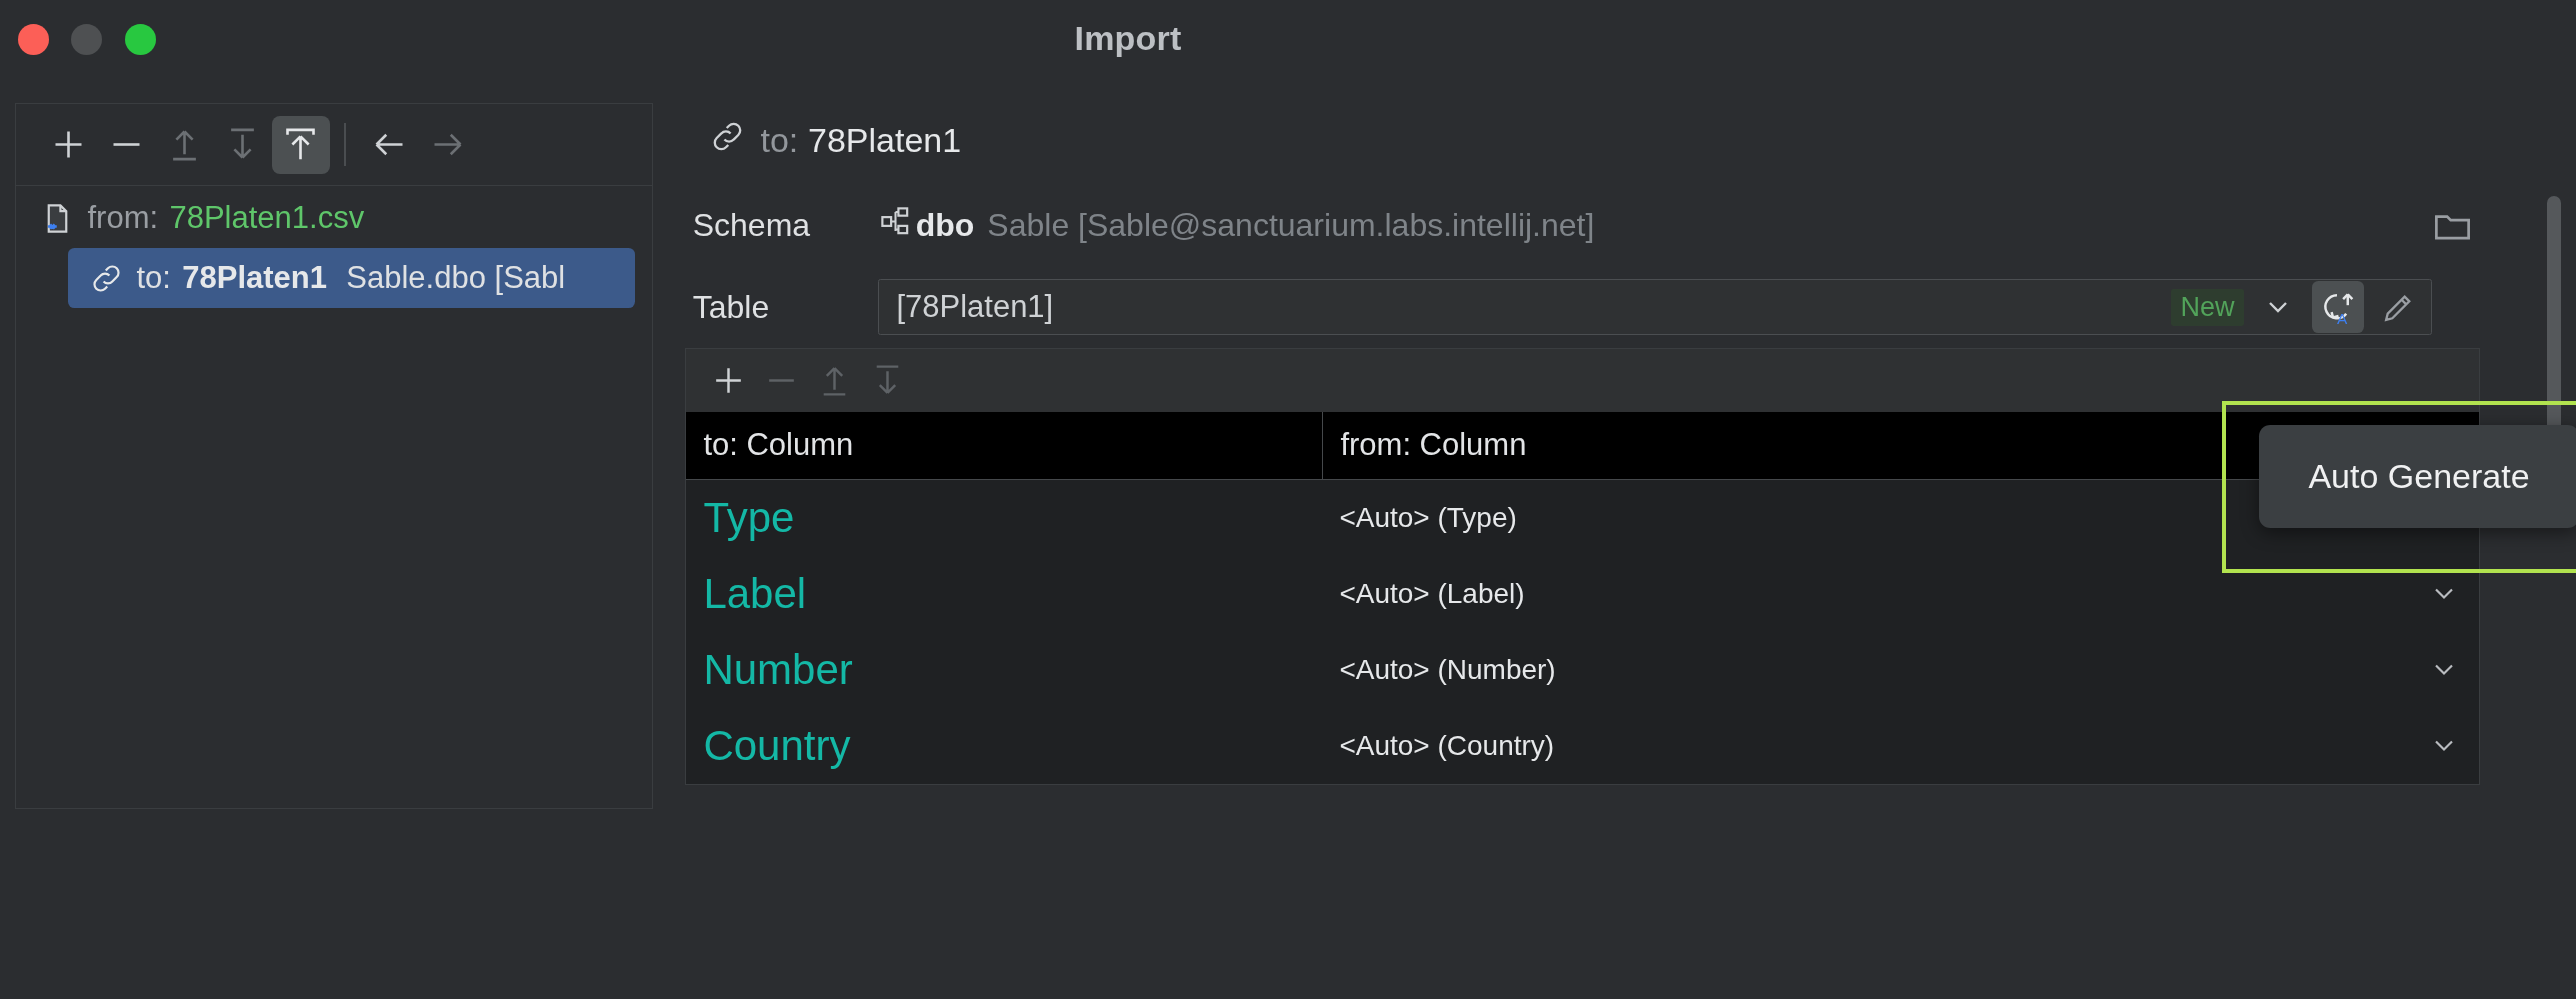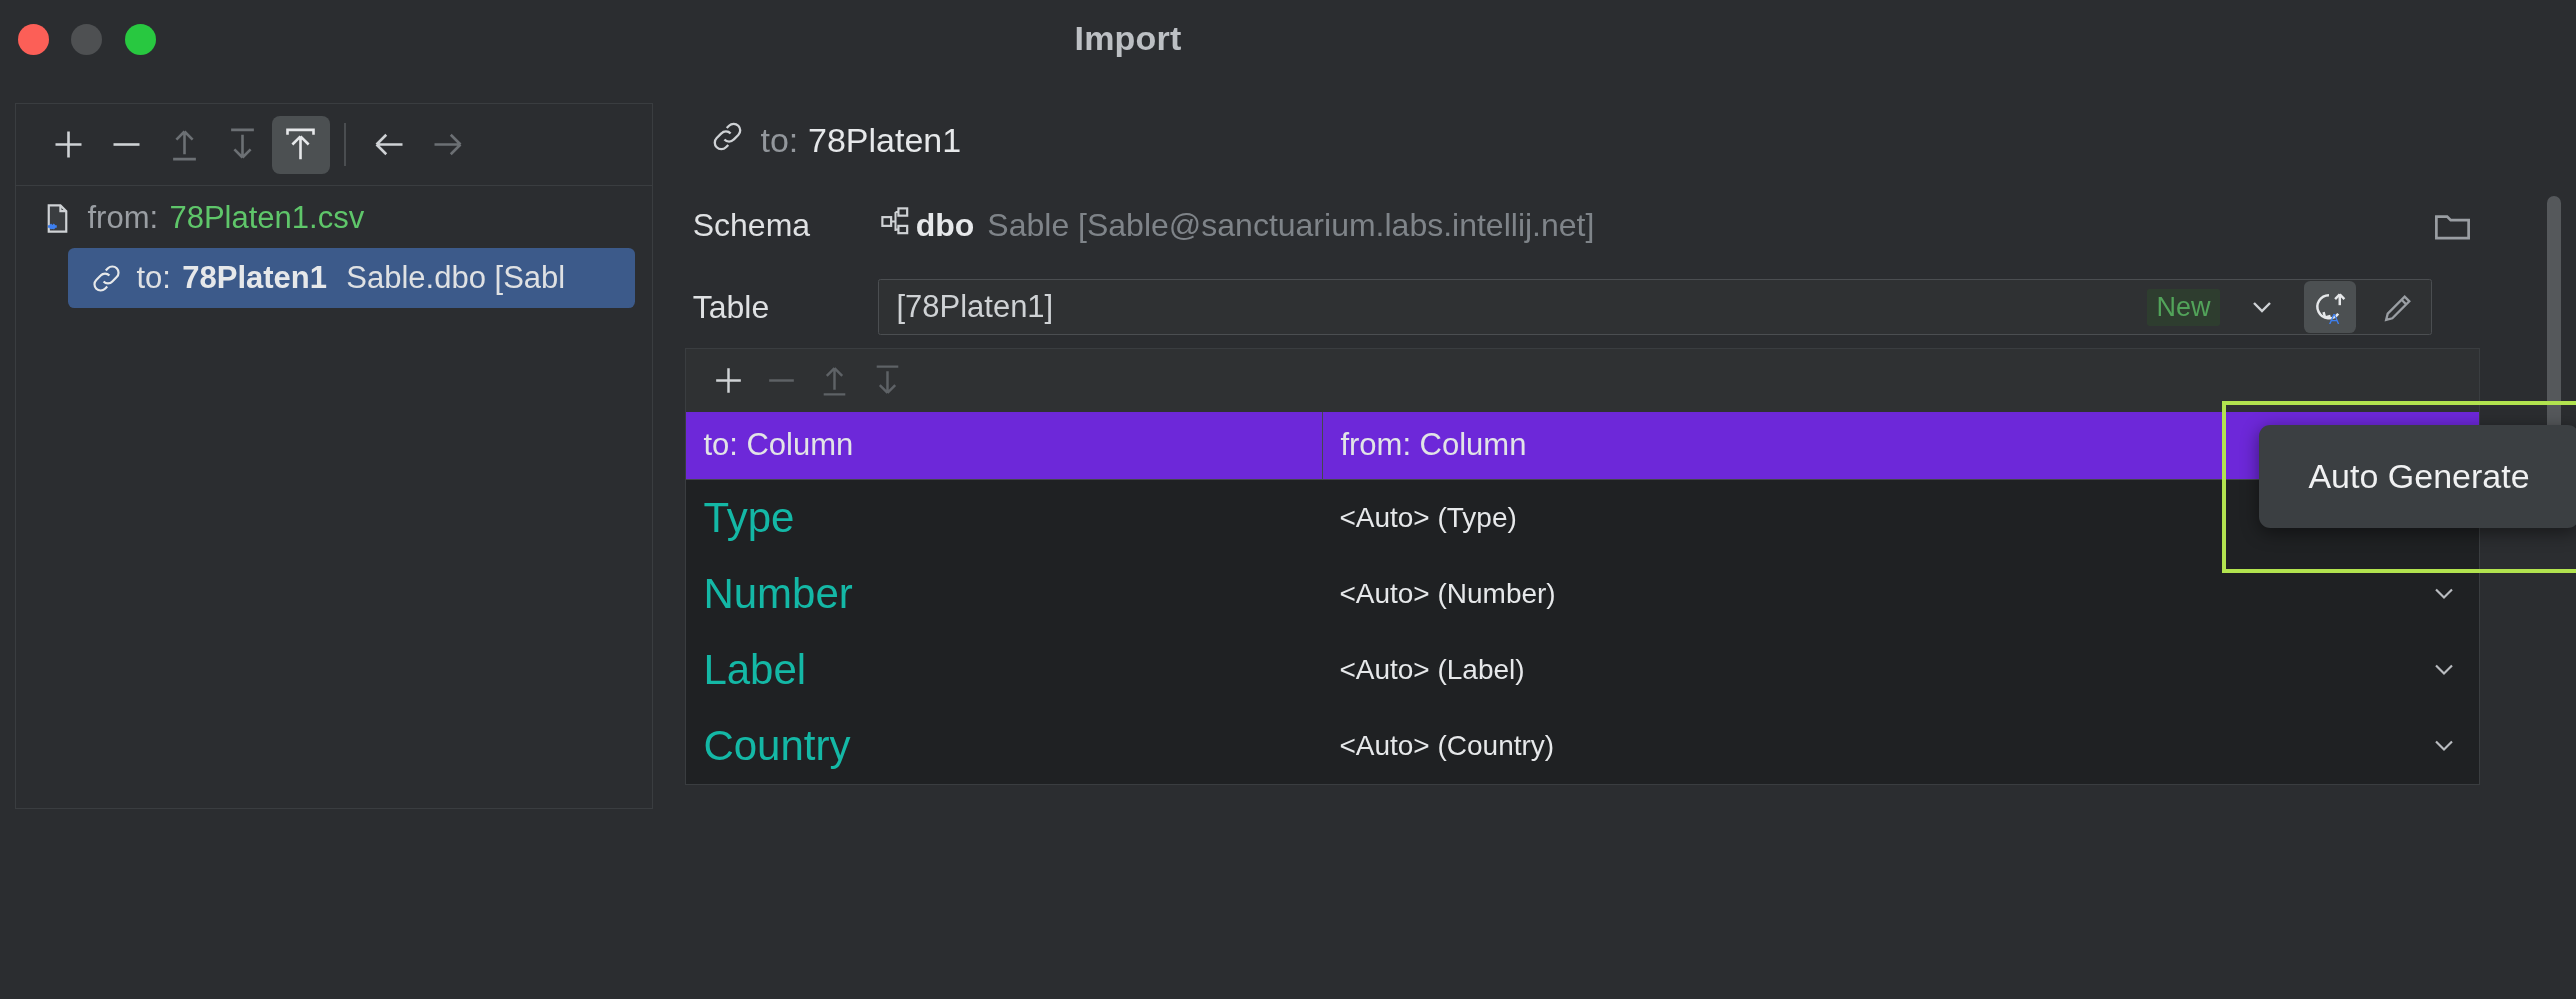--- a/index.html
+++ b/index.html
@@ -105,21 +105,21 @@
   .table-row { margin-top: 11.3px; }
   .table-field {
     position: relative; margin-left: 8px;
     width: 1554px; height: 56px;
     background: #2f3133; border: 1.6px solid #4b4e51; border-radius: 2.4px;
     display: flex; align-items: center;
   }
   .table-field .txt { color: #cfd2d5; font-size: 31px; padding-left: 17.7px; }
   .field-tail {
     position: absolute; right: 6.4px; top: 0; height: 100%;
-    display: flex; align-items: center; gap: 16px;
+    display: flex; align-items: center; gap: 8px;
   }
   .new-badge {
     color: #52a35a; background: #2e3d2f; font-size: 27px;
     padding: 3.2px 9.7px; border-radius: 2.4px;
   }
   .chev-btn { width: 52px; height: 52px; display: flex; align-items: center; justify-content: center; }
   .icon-box {
     width: 52px; height: 52px; border-radius: 6.4px;
     display: flex; align-items: center; justify-content: center;
   }
@@ -137,21 +137,21 @@
     background: #2f3133;
     display: flex; align-items: center; padding-left: 16px;
   }
   .mt-btn { width: 53px; height: 53px; display: flex; align-items: center; justify-content: center; }
 
   .map-table {
     margin-left: 9.7px; width: 1795px;
     border: 1.6px solid #3a3d40; border-top: none;
   }
   .map-head {
-    display: flex; height: 68px; background: #6d28d9;
+    display: flex; height: 68px; background: #000000;
     border-bottom: 1.6px solid #45484b;
   }
   .map-head .cell { font-size: 31px; color: #e2e4e6; display: flex; align-items: center; }
   .map-body { background: #1f2123; }
   .map-tr { display: flex; height: 76px; align-items: center; position: relative; }
   .col-to   { width: 636px; padding-left: 17.7px; }
   .col-from { flex: 1; padding-left: 17.7px; position: relative; }
   .map-head .col-from { border-left: 1.6px solid #45484b; }
   .cell-to   { color: #14b8a6; font-size: 42px; }
   .cell-from { color: #e6e8ea; font-size: 28px; }
@@ -369,32 +369,32 @@
         <div class="col-to"><span class="cell-to">Type</span></div>
         <div class="col-from"><span class="cell-from">&lt;Auto&gt; (Type)</span></div>
         <div class="row-chev">
           <svg width="32" height="32" viewBox="0 0 24 24">
             <path d="M6 9l6 6 6-6" stroke="#b9bcc0" stroke-width="1.6" fill="none"></path>
           </svg>
         </div>
       </div>
 
       <div class="map-tr">
-        <div class="col-to"><span class="cell-to">Number</span></div>
-        <div class="col-from"><span class="cell-from">&lt;Auto&gt; (Number)</span></div>
+        <div class="col-to"><span class="cell-to">Label</span></div>
+        <div class="col-from"><span class="cell-from">&lt;Auto&gt; (Label)</span></div>
         <div class="row-chev">
           <svg width="32" height="32" viewBox="0 0 24 24">
             <path d="M6 9l6 6 6-6" stroke="#b9bcc0" stroke-width="1.6" fill="none"></path>
           </svg>
         </div>
       </div>
 
       <div class="map-tr">
-        <div class="col-to"><span class="cell-to">Label</span></div>
-        <div class="col-from"><span class="cell-from">&lt;Auto&gt; (Label)</span></div>
+        <div class="col-to"><span class="cell-to">Number</span></div>
+        <div class="col-from"><span class="cell-from">&lt;Auto&gt; (Number)</span></div>
         <div class="row-chev">
           <svg width="32" height="32" viewBox="0 0 24 24">
             <path d="M6 9l6 6 6-6" stroke="#b9bcc0" stroke-width="1.6" fill="none"></path>
           </svg>
         </div>
       </div>
 
       <div class="map-tr">
         <div class="col-to"><span class="cell-to">Country</span></div>
         <div class="col-from"><span class="cell-from">&lt;Auto&gt; (Country)</span></div>

